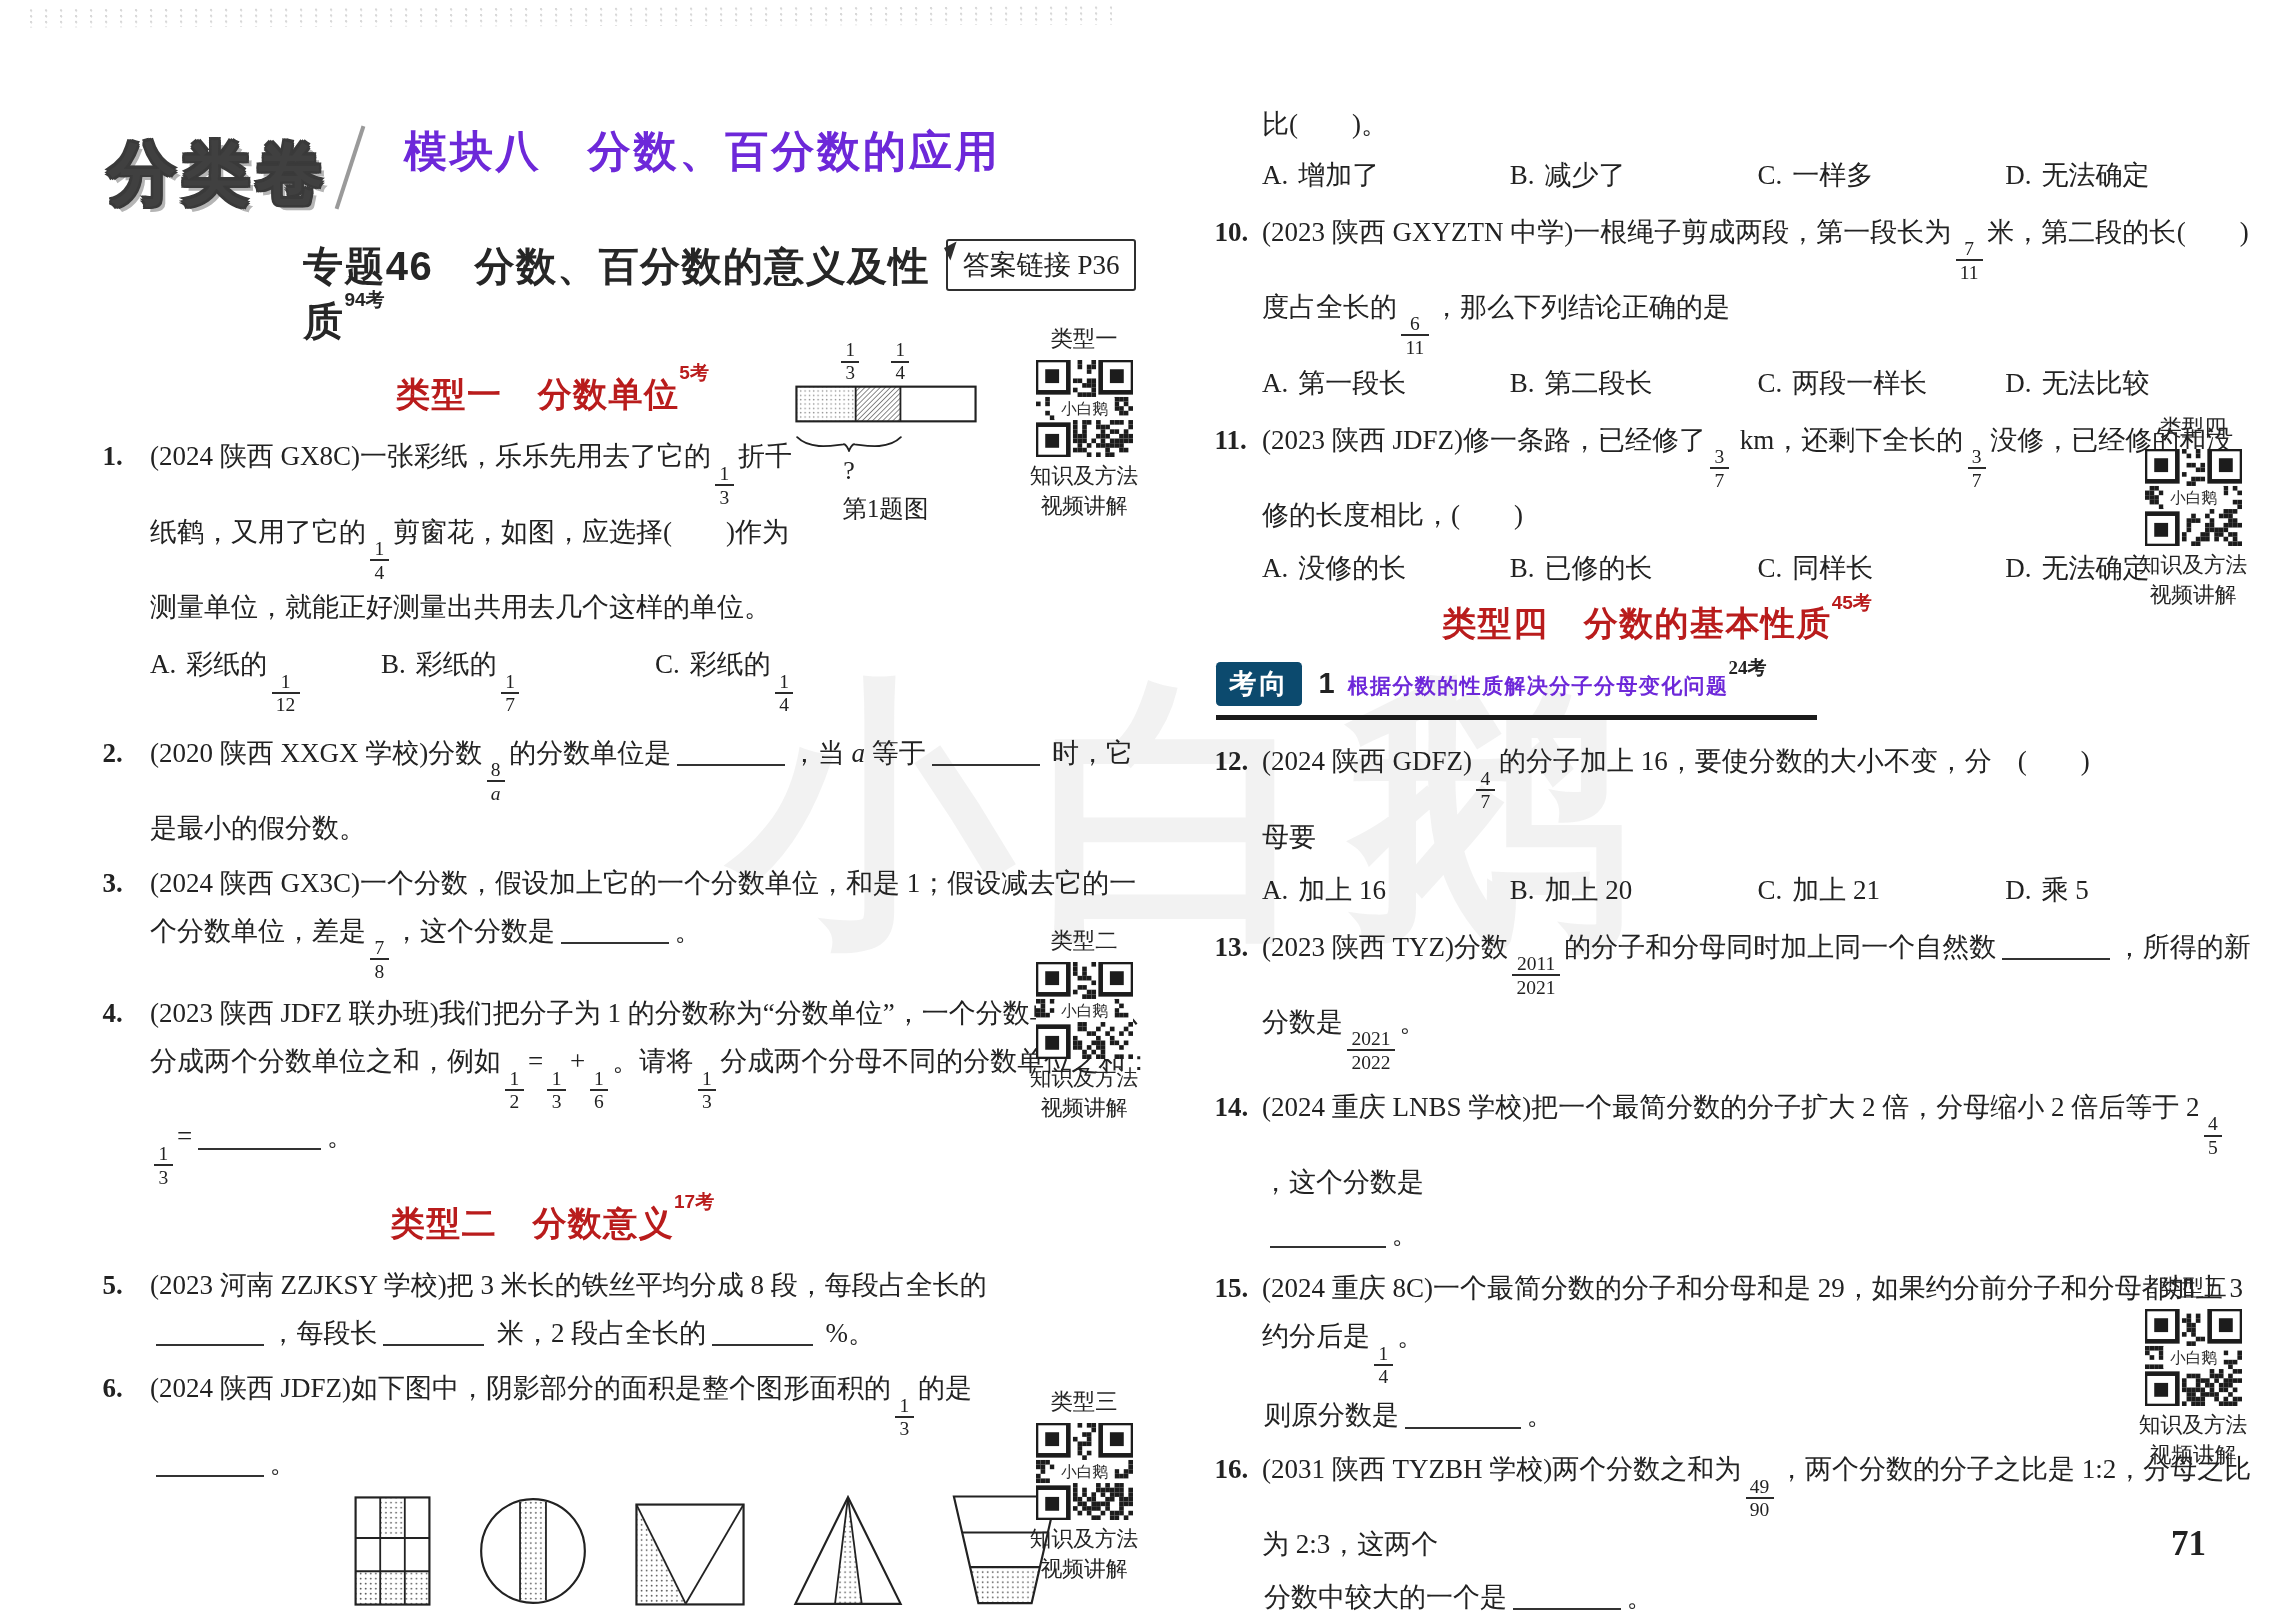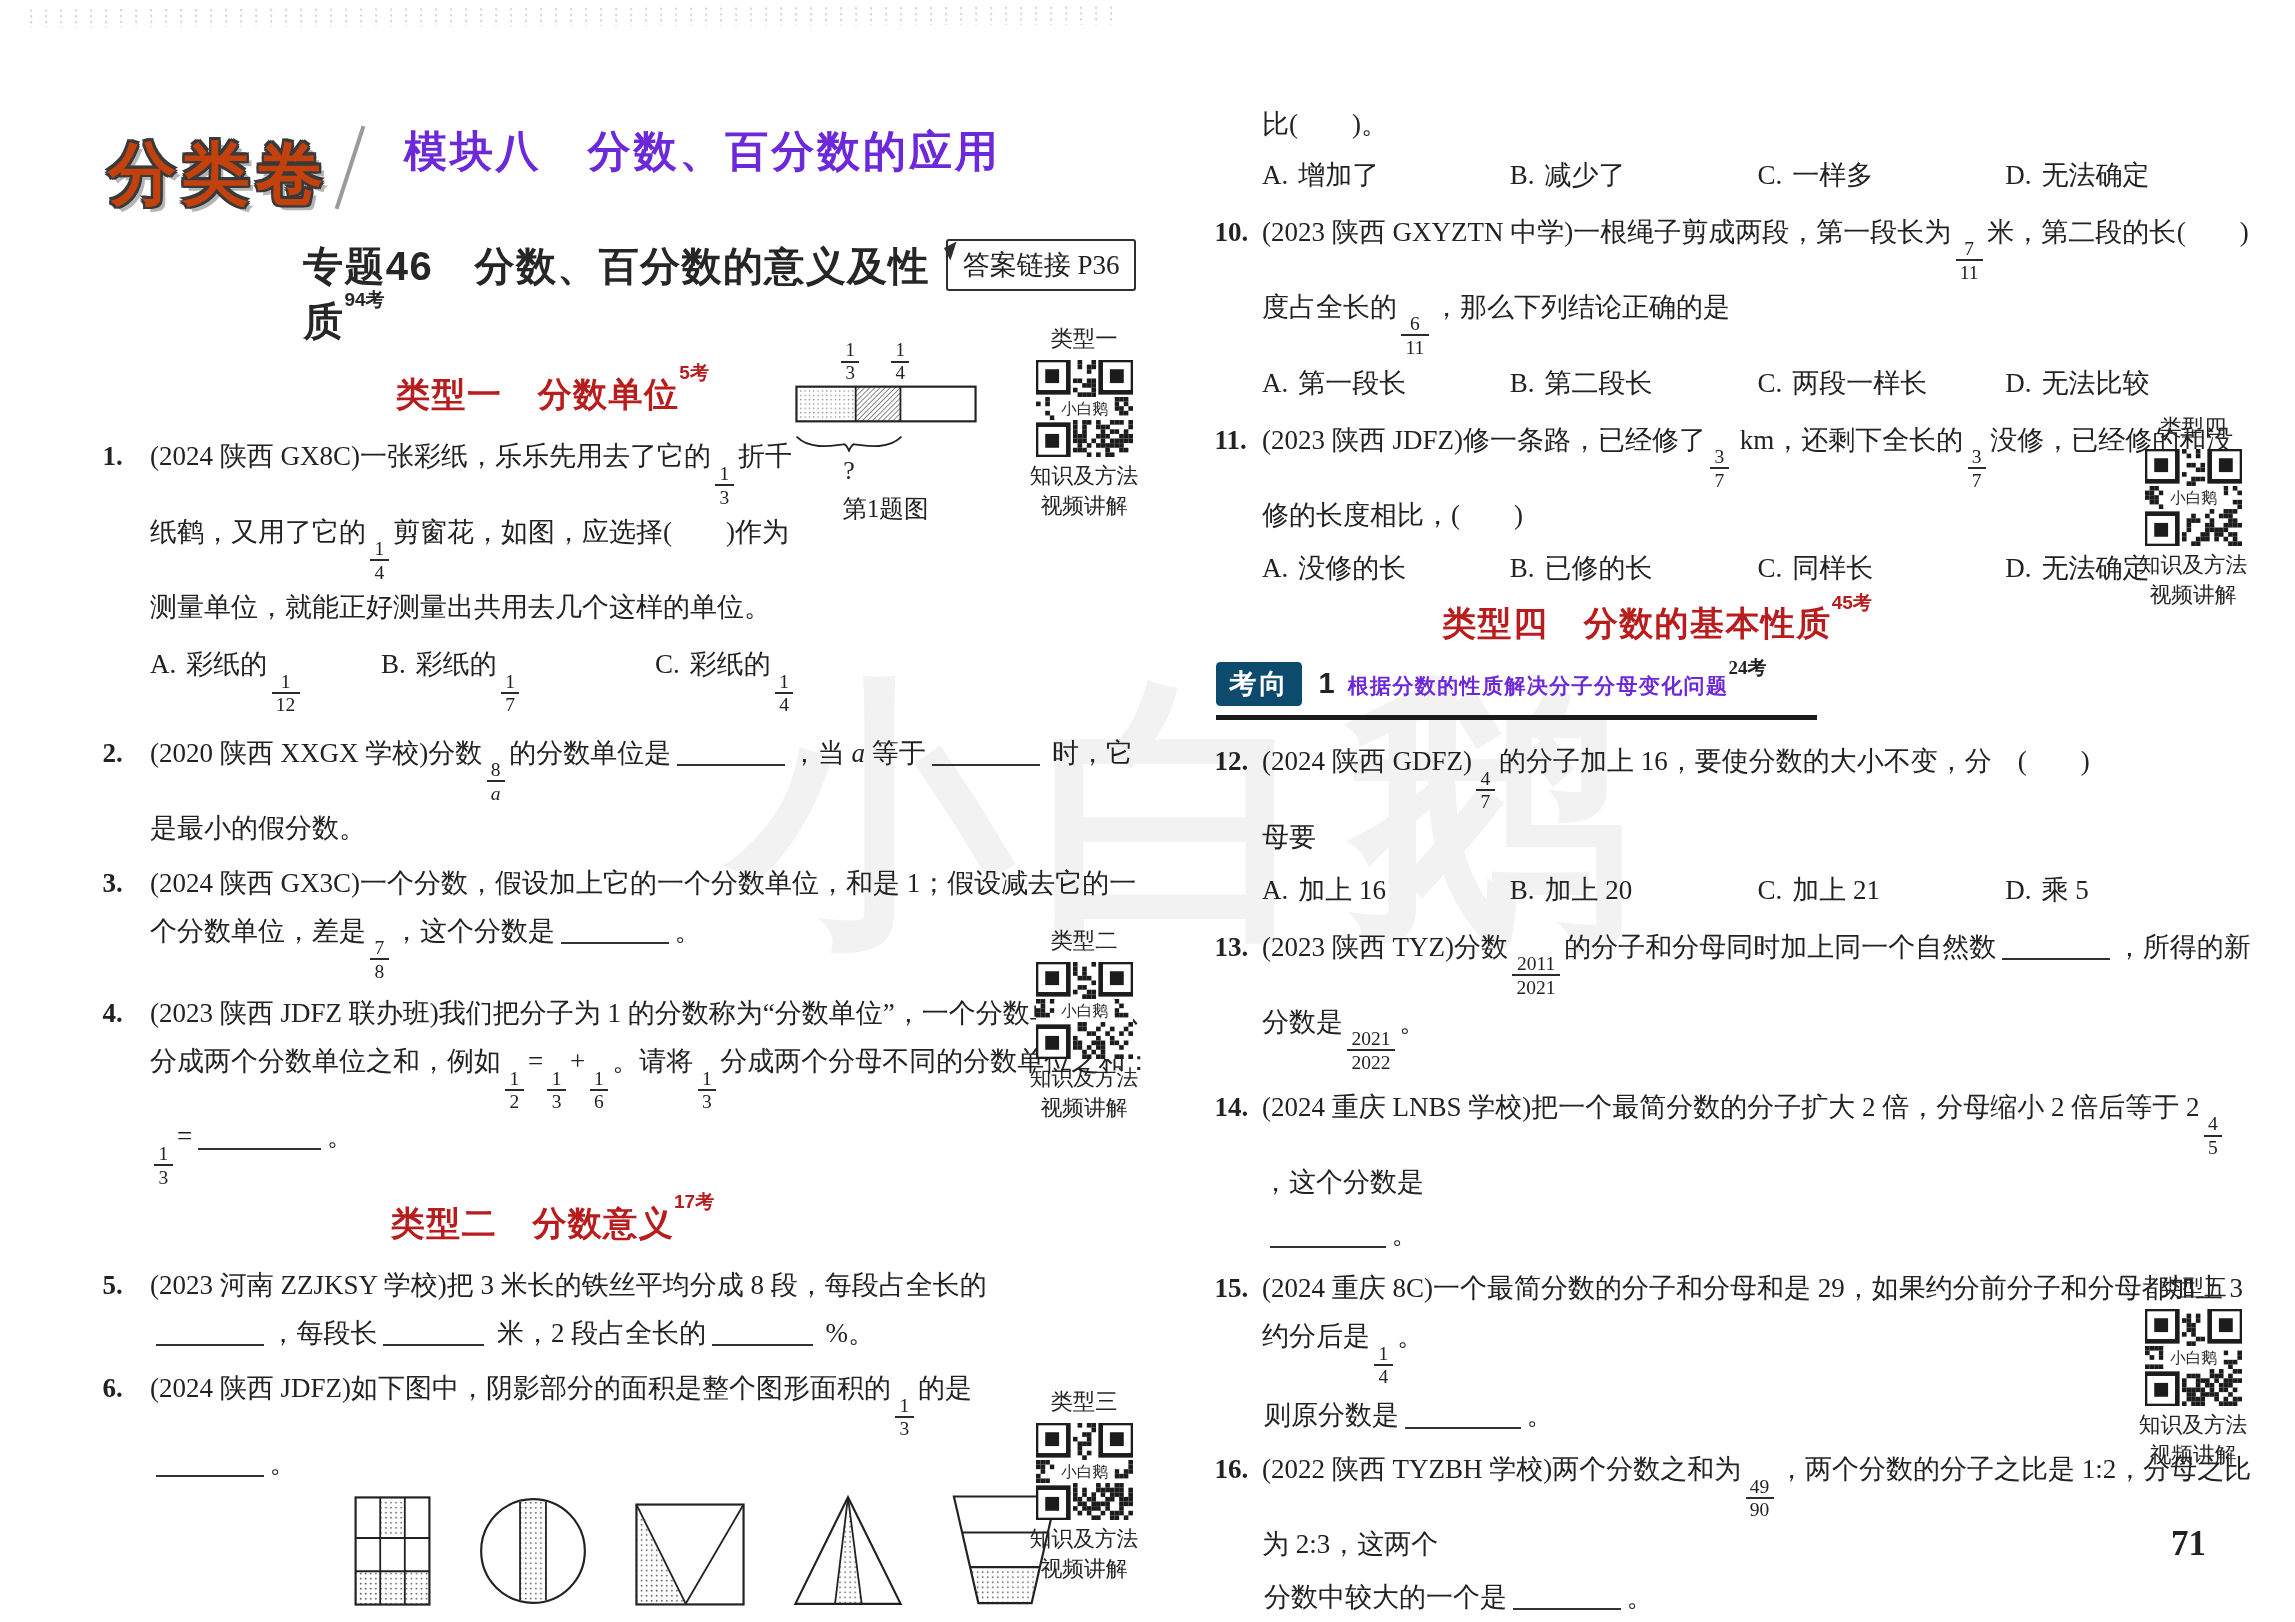--- a/index.html
+++ b/index.html
@@ -10,21 +10,21 @@
   
   .noise-top{position:absolute;left:29px;top:7.2px;width:1083px;height:19px;opacity:.33;
     background-image:radial-gradient(circle at 2.2px 2.2px,#888 1.1px,transparent 1.4px);
     background-size:15px 5.8px;transform:rotate(-.15deg);}
   .watermark{position:absolute;left:730px;top:628px;font-family:"Liberation Sans",sans-serif;
     font-weight:700;font-size:282px;letter-spacing:26px;color:rgba(70,70,70,0.07);
     white-space:nowrap;pointer-events:none;}
 
   
   .brand{position:absolute;left:108px;top:124px;font-family:Liberation Sans, sans-serif;
-    font-weight:900;font-size:68px;letter-spacing:5.8px;color:#c2410c;white-space:nowrap;
+    font-weight:900;font-size:68px;letter-spacing:5.8px;color:#404040;white-space:nowrap;
     text-shadow:2.2px 0 0 #3a3a3a,-2.2px 0 0 #3a3a3a,0 2.2px 0 #3a3a3a,0 -2.2px 0 #3a3a3a,
       2.2px 2.2px 0 #3a3a3a,-2.2px -2.2px 0 #3a3a3a,2.2px -2.2px 0 #3a3a3a,-2.2px 2.2px 0 #3a3a3a,5px 5px 0 #b5b5b5;}
   .brand .slash{display:inline-block;margin-left:19px;width:4.3px;height:87px;background:#9a9a9a;
     transform:rotate(18deg);vertical-align:-14.4px;text-shadow:none;}
 
   .col{position:absolute;top:123px;}
   .col-left{left:101px;width:1055px;}
   .col-right{left:1213px;width:1040px;top:101px;}
 
   .module-title{margin:0 0 58px 303px;font-family:"Liberation Sans",sans-serif;
@@ -350,21 +350,21 @@
         <div class="q block-question b11"><span class="qnum">14.</span><span class="qbody"><span>(2024 重庆 LNBS 学校)把一个最简分数的分子扩大 2 倍，分母缩小 2 倍后等于 2</span><span class="frac">
               <span class="fn"><span>4</span></span>
               <span class="fd"><span>5</span></span>
             </span><span>，这个分数是</span></span></div>
         <div class="block-cont b12"><span class="blank" style="width: 116px;"></span><span>。</span></div>
         <div class="q block-question b13"><span class="qnum">15.</span><span class="qbody"><span>(2024 重庆 8C)一个最简分数的分子和分母和是 29，如果约分前分子和分母都加上 3 约分后是</span><span class="frac">
               <span class="fn"><span>1</span></span>
               <span class="fd"><span>4</span></span>
             </span><span>。</span></span></div>
         <div class="block-cont b14"><span>则原分数是</span><span class="blank" style="width: 116px;"></span><span>。</span></div>
-        <div class="q block-question b15"><span class="qnum">16.</span><span class="qbody"><span>(2022 陕西 TYZBH 学校)两个分数之和为</span><span class="frac">
+        <div class="q block-question b15"><span class="qnum">16.</span><span class="qbody"><span>(2031 陕西 TYZBH 学校)两个分数之和为</span><span class="frac">
               <span class="fn"><span>49</span></span>
               <span class="fd"><span>90</span></span>
             </span><span>，两个分数的分子之比是 1:2，分母之比为 2:3，这两个</span></span></div>
         <div class="block-cont b16"><span>分数中较大的一个是</span><span class="blank" style="width: 108px;"></span><span>。</span></div>
       </div>
   </div>
 
   <div id="qr-panels">
       <div class="qrp qrp1">
         <div class="qr-label">类型一</div>

